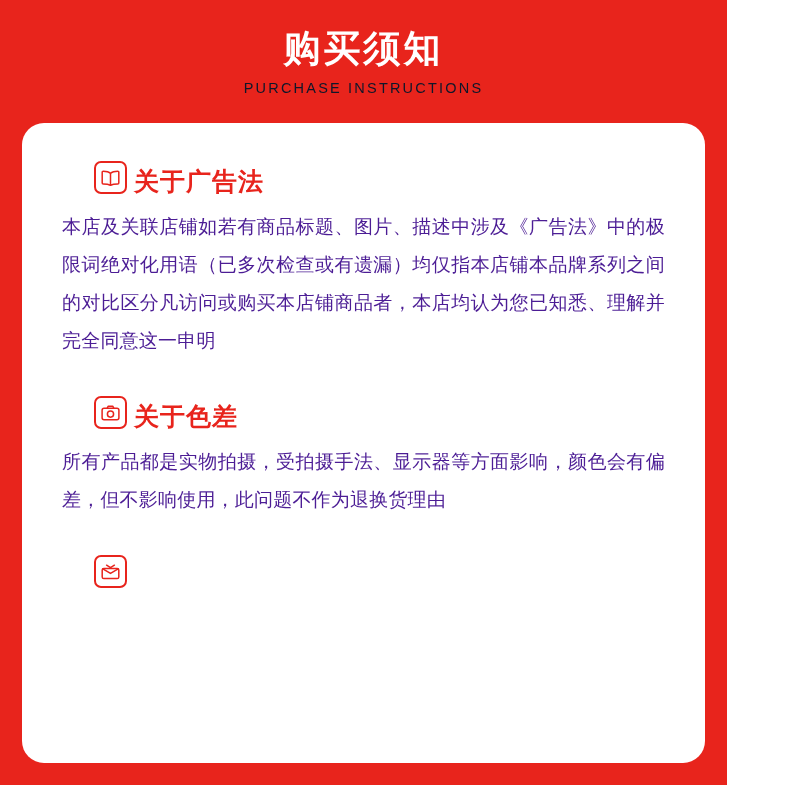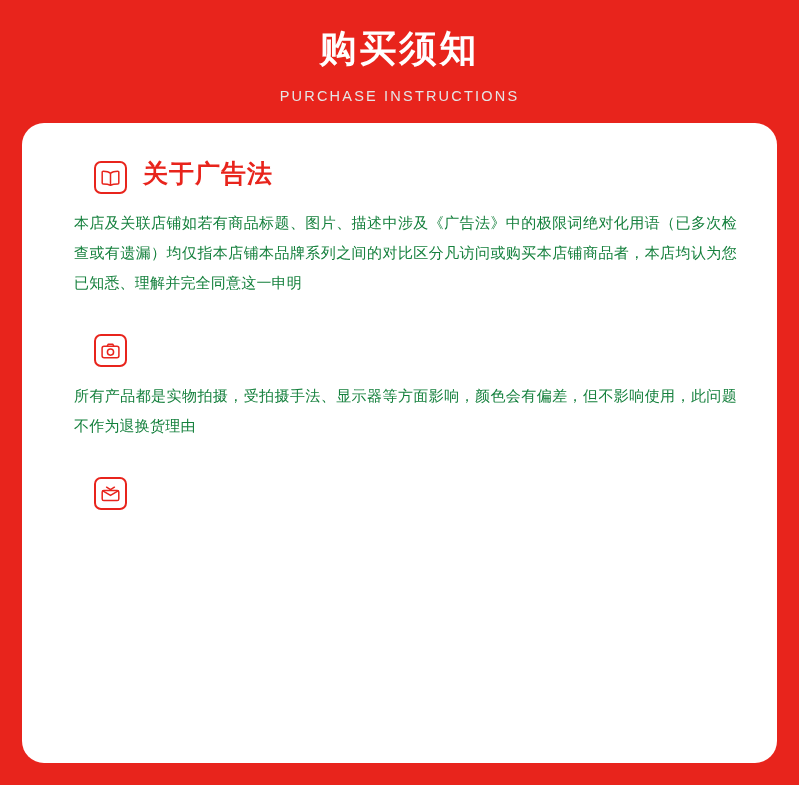--- a/index.html
+++ b/index.html
@@ -8,44 +8,44 @@
   }
   body {
     width: 799px;
     height: 785px;
     background: #ffffff;
     font-family: "Liberation Sans", sans-serif;
   }
 
   .page {
     position: relative;
-    width: 799px;
+    width: 727px;
     height: 785px;
     background: #e8241c;
     box-sizing: border-box;
     overflow: hidden;
   }
 
   .header {
     padding-top: 26px;
     text-align: center;
   }
 
   .header-title {
     font-size: 37px;
     font-weight: bold;
     color: #ffffff;
     letter-spacing: 3px;
     line-height: 1.25;
   }
 
   .header-sub {
-    margin-top: 16px;
+    margin-top: 8px;
     font-size: 14.5px;
-    color: #e5e5e5;
+    color: #0f172a;
     letter-spacing: 2.2px;
     font-weight: normal;
   }
 
   .card {
     position: absolute;
     left: 22px;
     right: 22px;
     top: 123px;
     bottom: 22px;
@@ -58,22 +58,22 @@
   .section {
     margin-bottom: 36px;
   }
 
   .section:last-child {
     margin-bottom: 0;
   }
 
   .section-head {
     display: flex;
-    align-items: flex-start;
-    gap: 16px;
+    align-items: flex-end;
+    gap: 7px;
     margin-bottom: 14px;
     padding-left: 32px;
   }
 
   .icon-box {
     width: 33px;
     height: 33px;
     border: 2px solid #e8241c;
     border-radius: 7px;
     box-sizing: border-box;
@@ -89,26 +89,25 @@
 
   .section-title {
     font-size: 25px;
     font-weight: bold;
     color: #e8241c;
     letter-spacing: 1px;
     line-height: 1;
   }
 
   .section-body {
-    font-size: 15px;
-    color: #15803d;
+    font-size: 19px;
+    color: #4c1d95;
     line-height: 2.0;
     text-align: justify;
     letter-spacing: 0.2px;
-    margin-left: 12px;
   }
 
   .s1 { margin-top: 4px; }
   .s2 { margin-top: 34px; }
   .s3 { margin-top: 34px; }
 </style>
 </head>
 <body>
 
 <div class="page">
@@ -135,20 +134,21 @@
 
     <div class="section s2">
       <div class="section-head">
         <span class="icon-box">
           <svg width="19" height="16" viewBox="0 0 19 16" fill="none" xmlns="http://www.w3.org/2000/svg">
             <rect x="1.1" y="3.3" width="16.8" height="11.5" rx="2" stroke="#e8241c" stroke-width="1.5"></rect>
             <path d="M6.2 3.2L7.3 1.2H11.7L12.8 3.2" stroke="#e8241c" stroke-width="1.5" stroke-linejoin="round"></path>
             <circle cx="9.5" cy="9.1" r="3.1" stroke="#e8241c" stroke-width="1.5"></circle>
           </svg>
         </span>
+        <span class="section-title">关于色差</span>
       </div>
       <div class="section-body">所有产品都是实物拍摄，受拍摄手法、显示器等方面影响，颜色会有偏差，但不影响使用，此问题不作为退换货理由</div>
     </div>
 
     <div class="section s3">
       <div class="section-head">
         <span class="icon-box">
           <svg width="19" height="16" viewBox="0 0 19 16" fill="none" xmlns="http://www.w3.org/2000/svg">
             <rect x="1.2" y="4.4" width="16.6" height="10.2" rx="1.6" stroke="#e8241c" stroke-width="1.5"></rect>
             <path d="M1.4 4.6L9.5 9.4L17.6 4.6" stroke="#e8241c" stroke-width="1.5" stroke-linejoin="round"></path>

